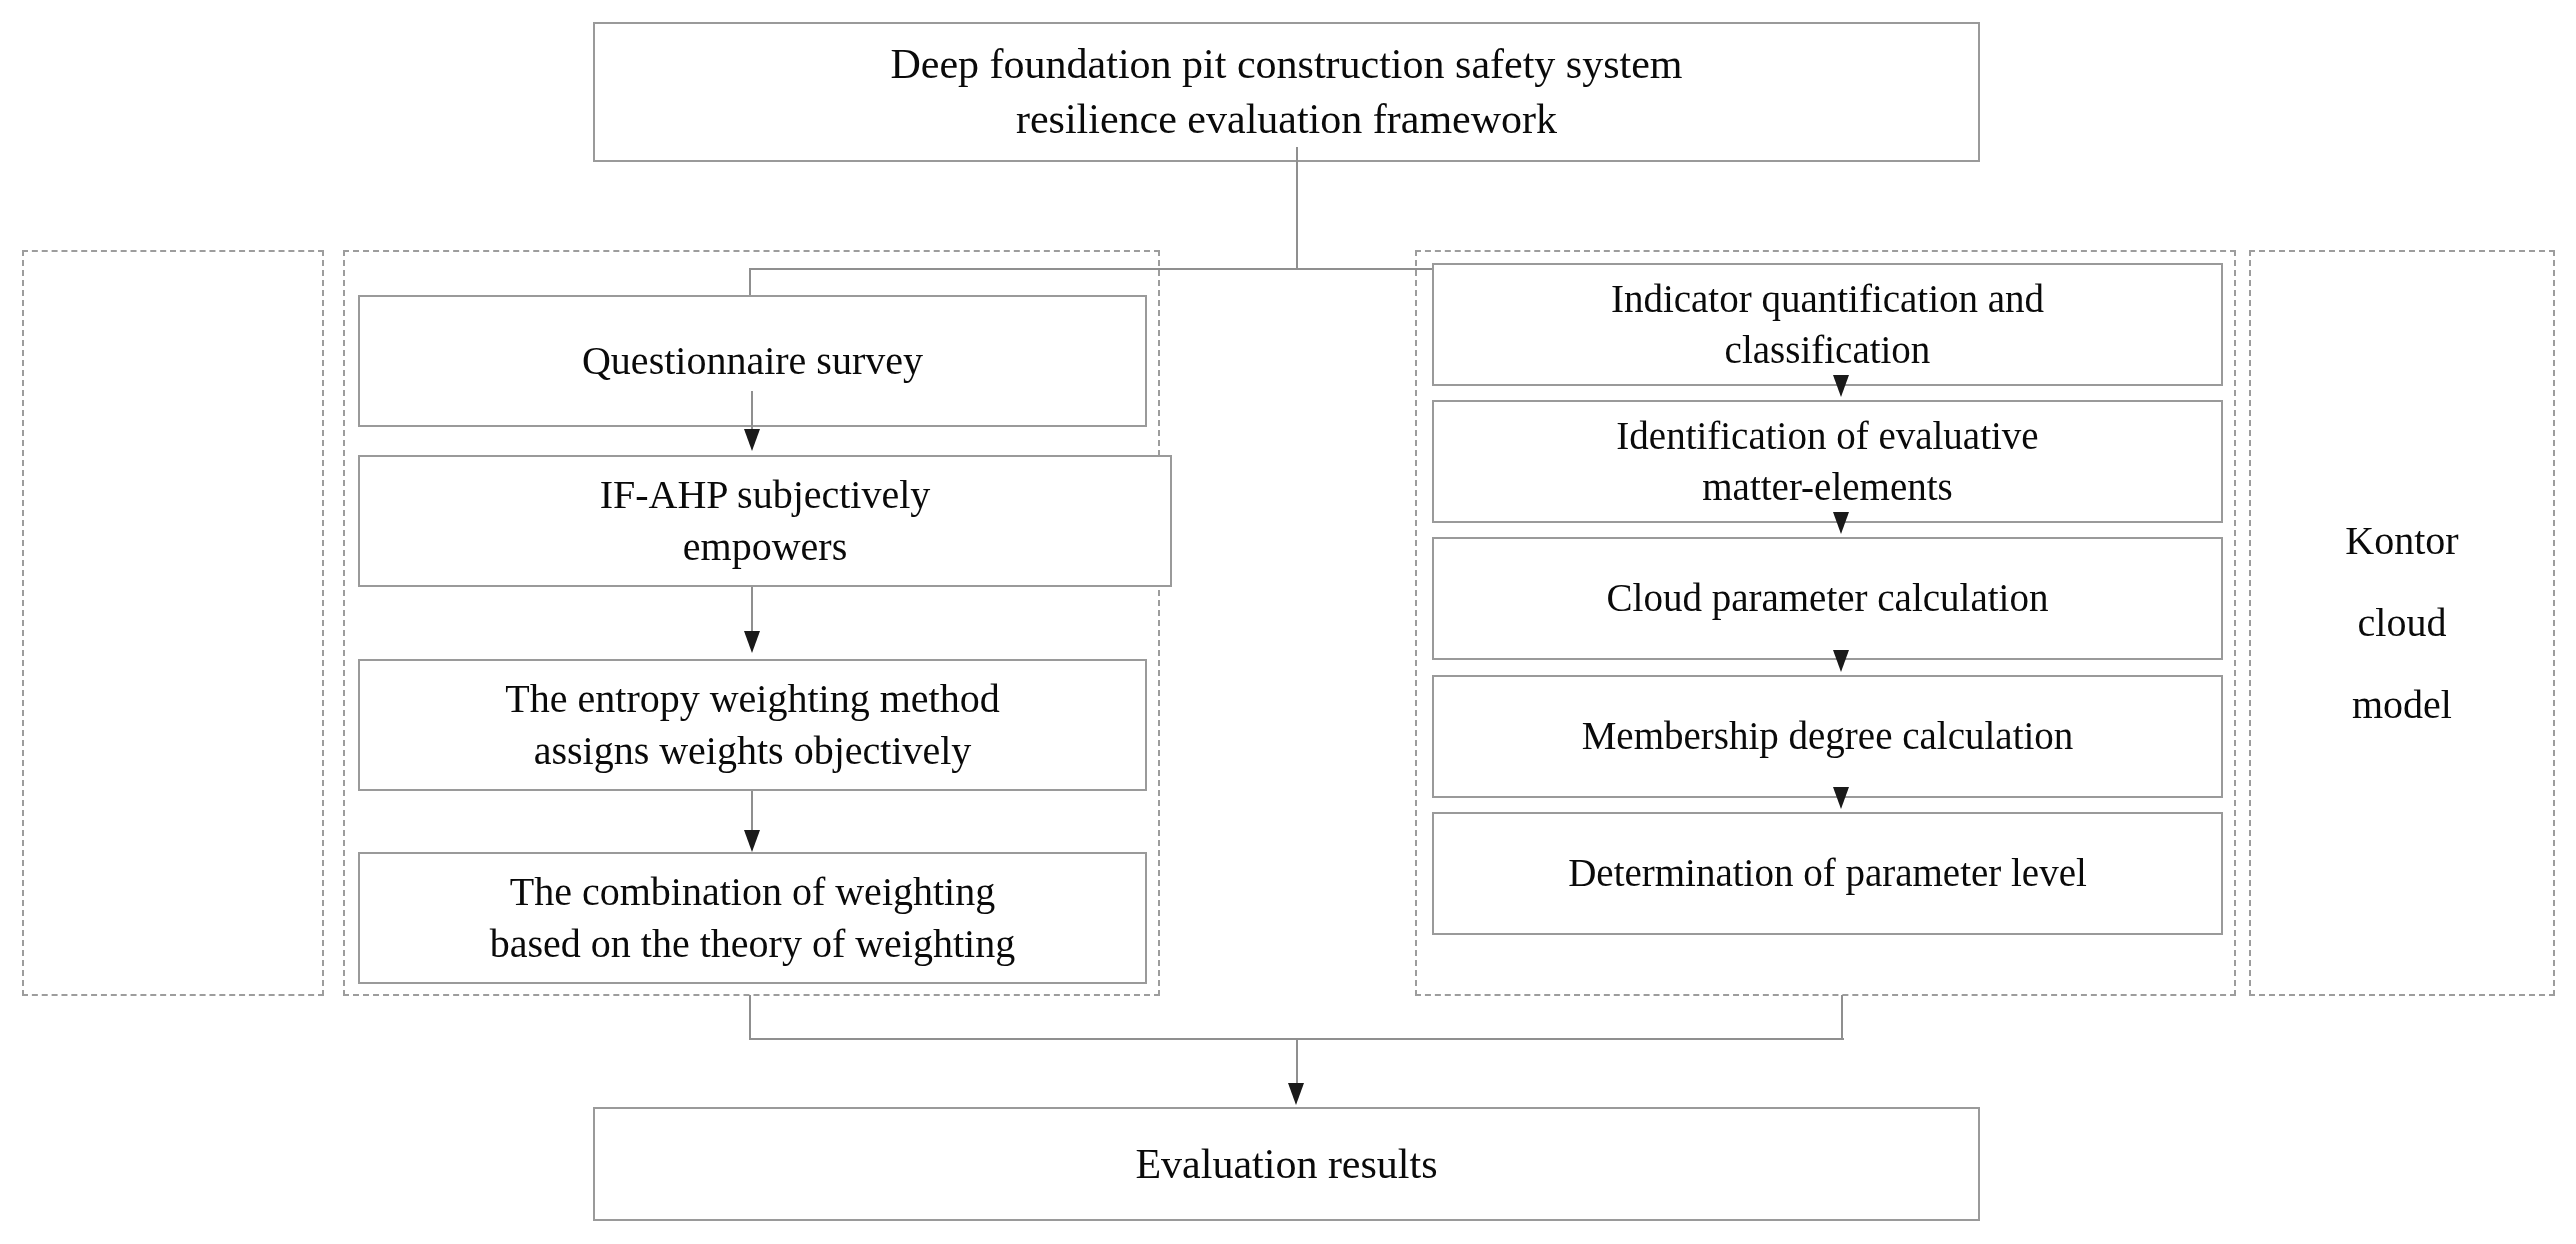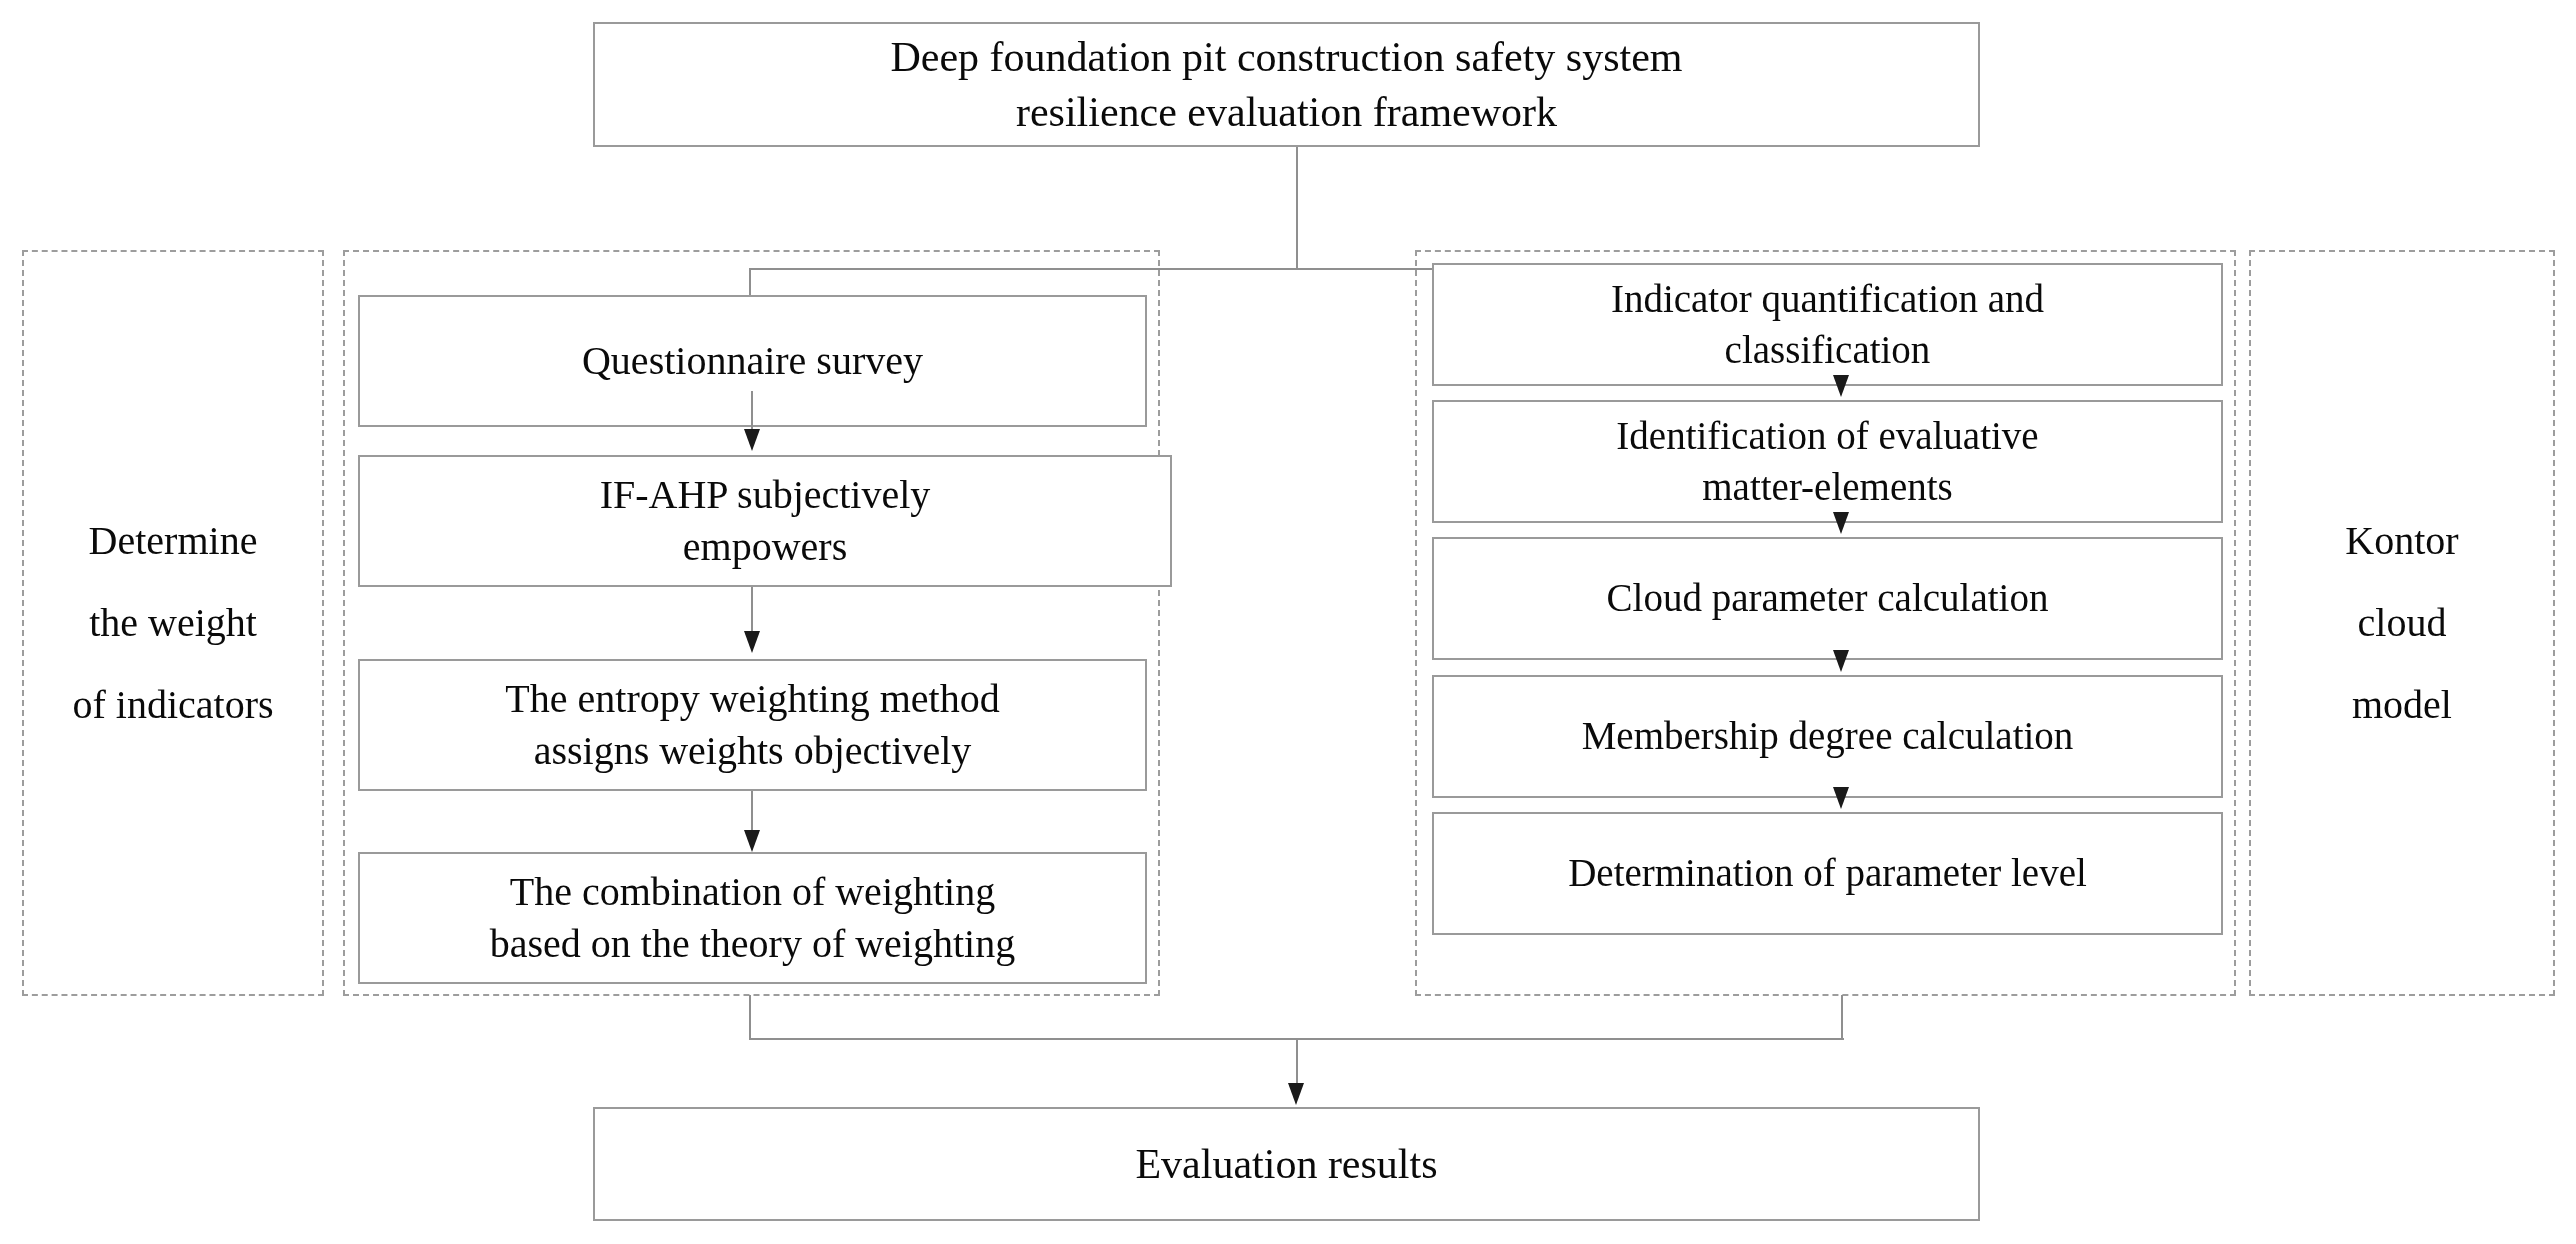--- a/index.html
+++ b/index.html
@@ -82,36 +82,33 @@
     border-left: 8px solid transparent;
     border-right: 8px solid transparent;
     border-top: 22px solid #1a1a1a;
   }
 </style>
 </head>
 <body>
 
 <div id="diagram">
 
-  <div class="node title-node" style="left:593px; top:22px; width:1387px; height:125px;">
+  <div class="node title-node" style="left:593px; top:22px; width:1387px; height:140px;">
     <span class="txt">Deep foundation pit construction safety system
 resilience evaluation framework</span>
   </div>
 
   <div class="conn v" style="left:1296px; top:147px; height:121px;"></div>
   <div class="conn h" style="left:749px; top:268px; width:1094px;"></div>
   <div class="conn v" style="left:749px; top:268px; height:84px;"></div>
   <div class="conn v" style="left:1841px; top:268px; height:84px;"></div>
   <div class="arrow-down" style="left:741px; top:345px;"></div>
   <div class="arrow-down" style="left:1834px; top:345px;"></div>
 
   <div class="group" style="left:22px; top:250px; width:302px; height:746px;"></div>
-  <div class="group-label" style="left:22px; top:250px; width:302px; height:746px;">Determine
-the weight
-of indicators</div>
 
   <div class="group" style="left:343px; top:250px; width:817px; height:746px;"></div>
 
   <div class="group" style="left:1415px; top:250px; width:821px; height:746px;"></div>
 
   <div class="group" style="left:2249px; top:250px; width:306px; height:746px;"></div>
   <div class="group-label" style="left:2249px; top:250px; width:306px; height:746px;">Kontor
 cloud
 model</div>
 

